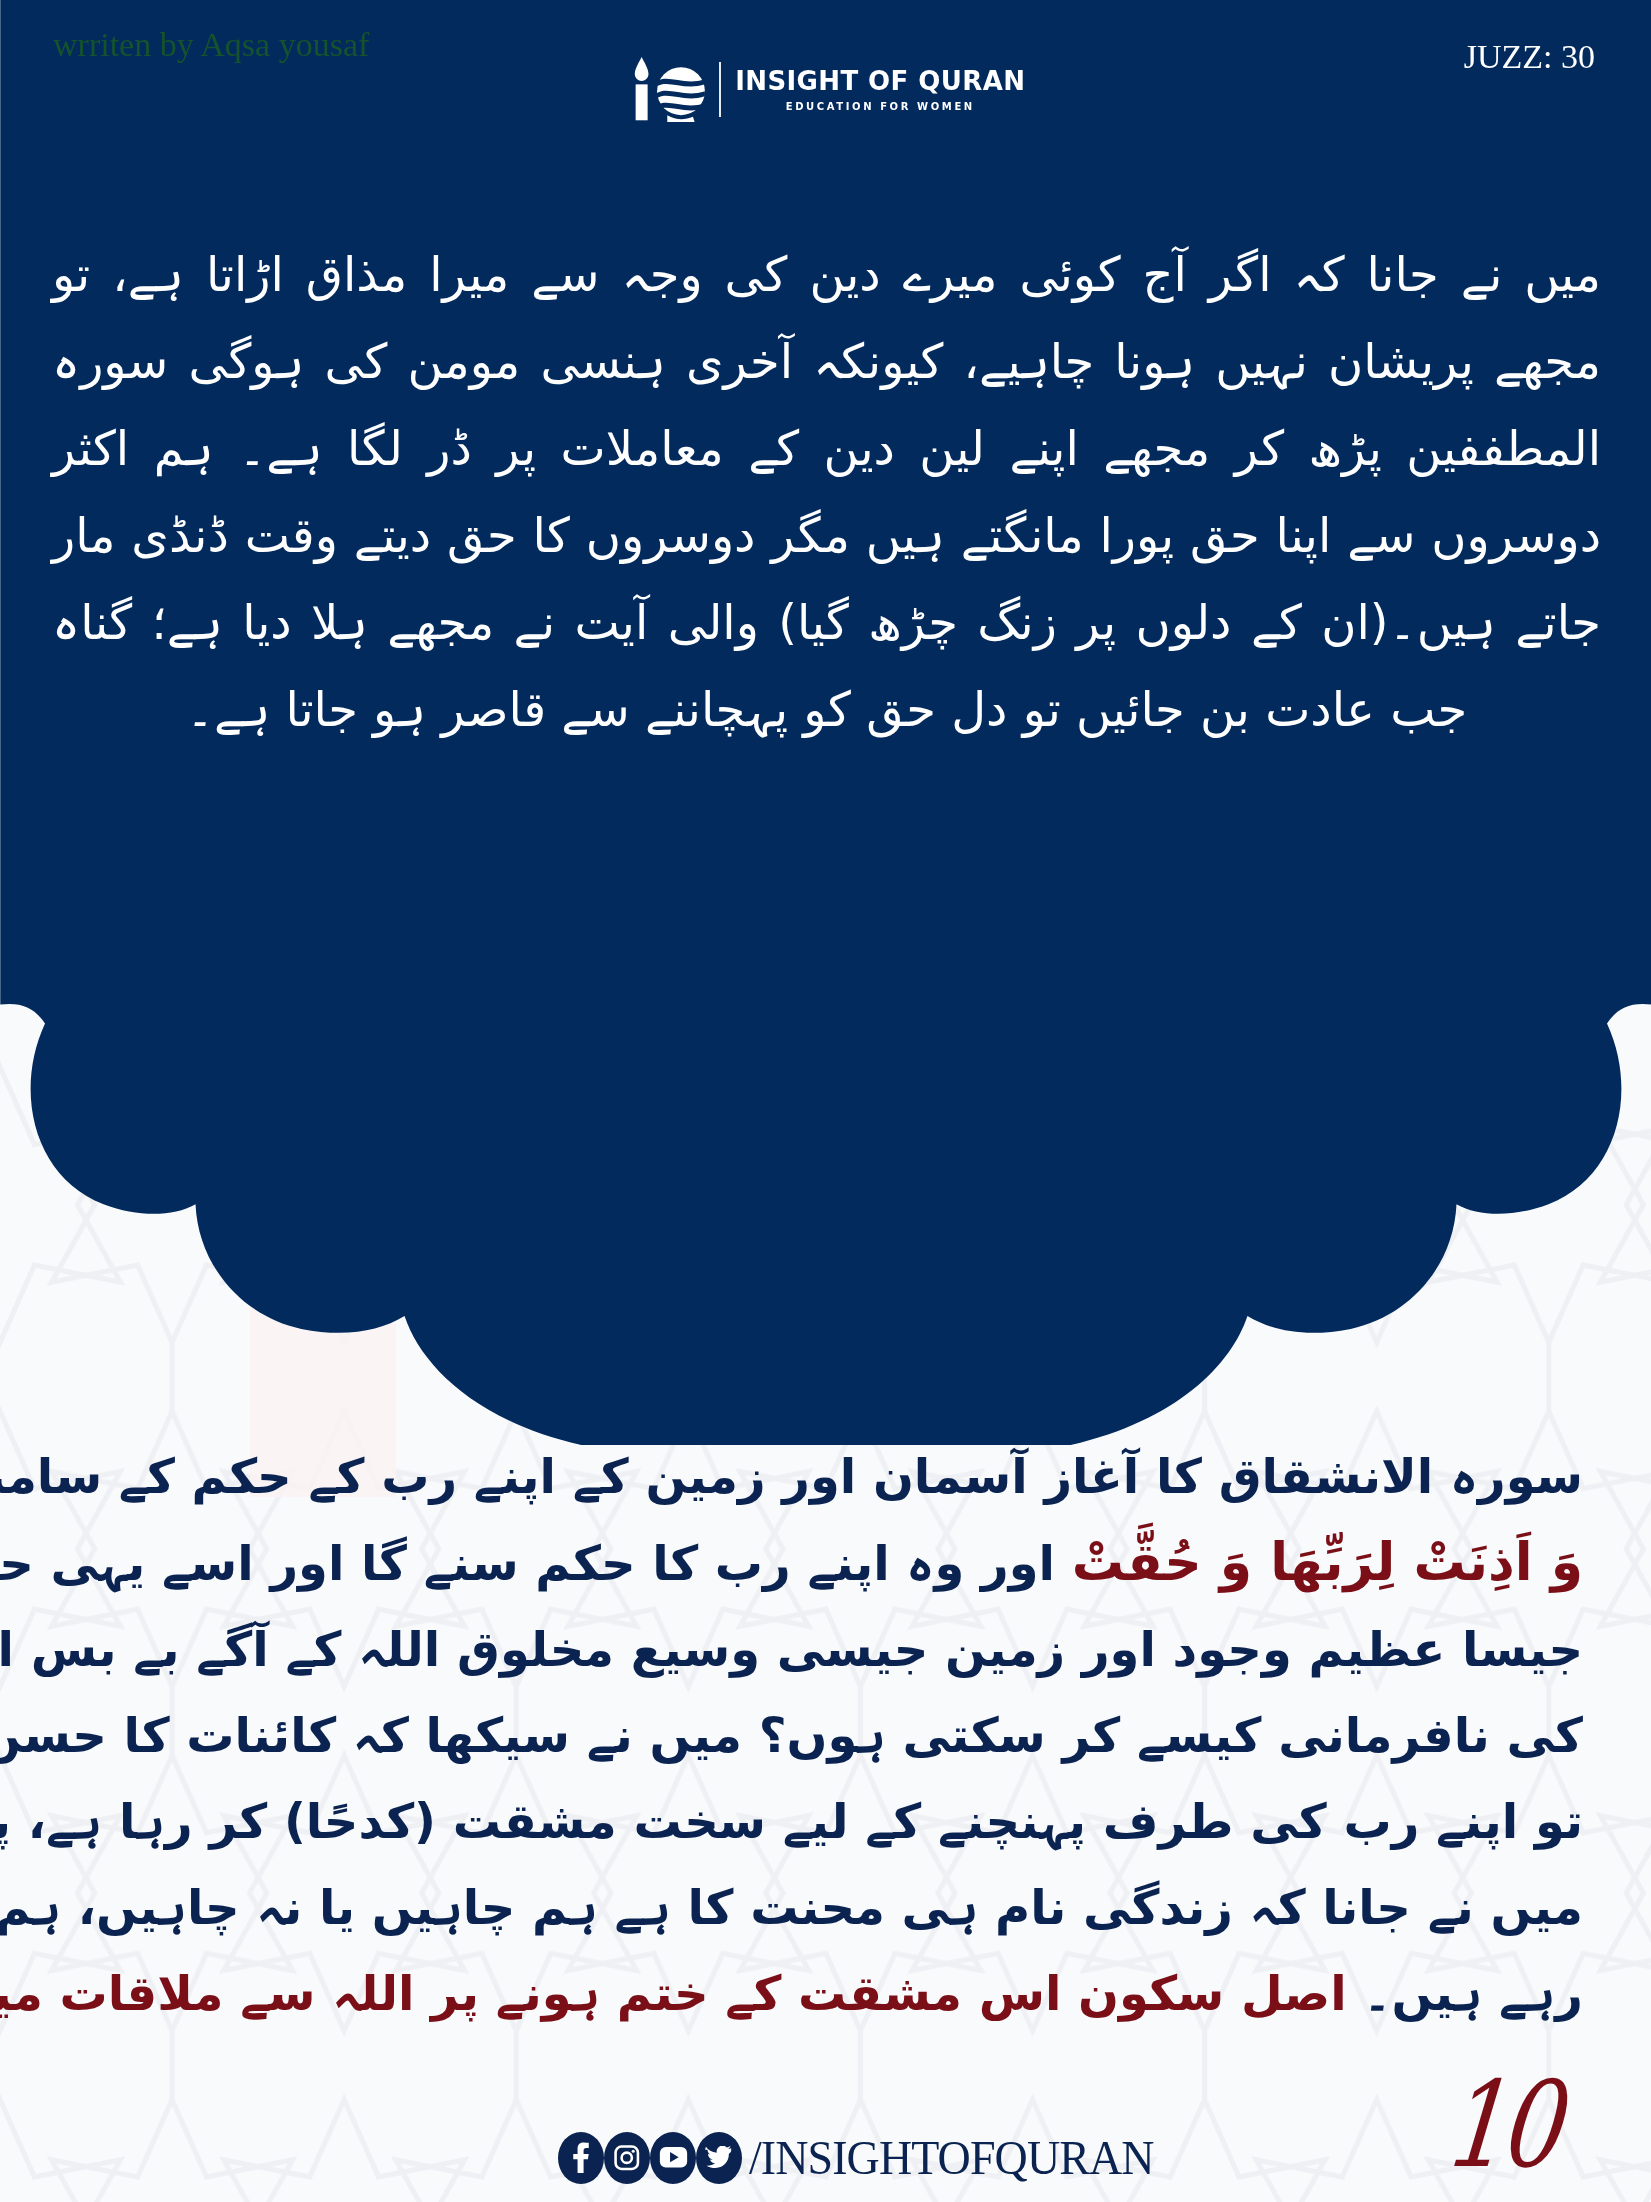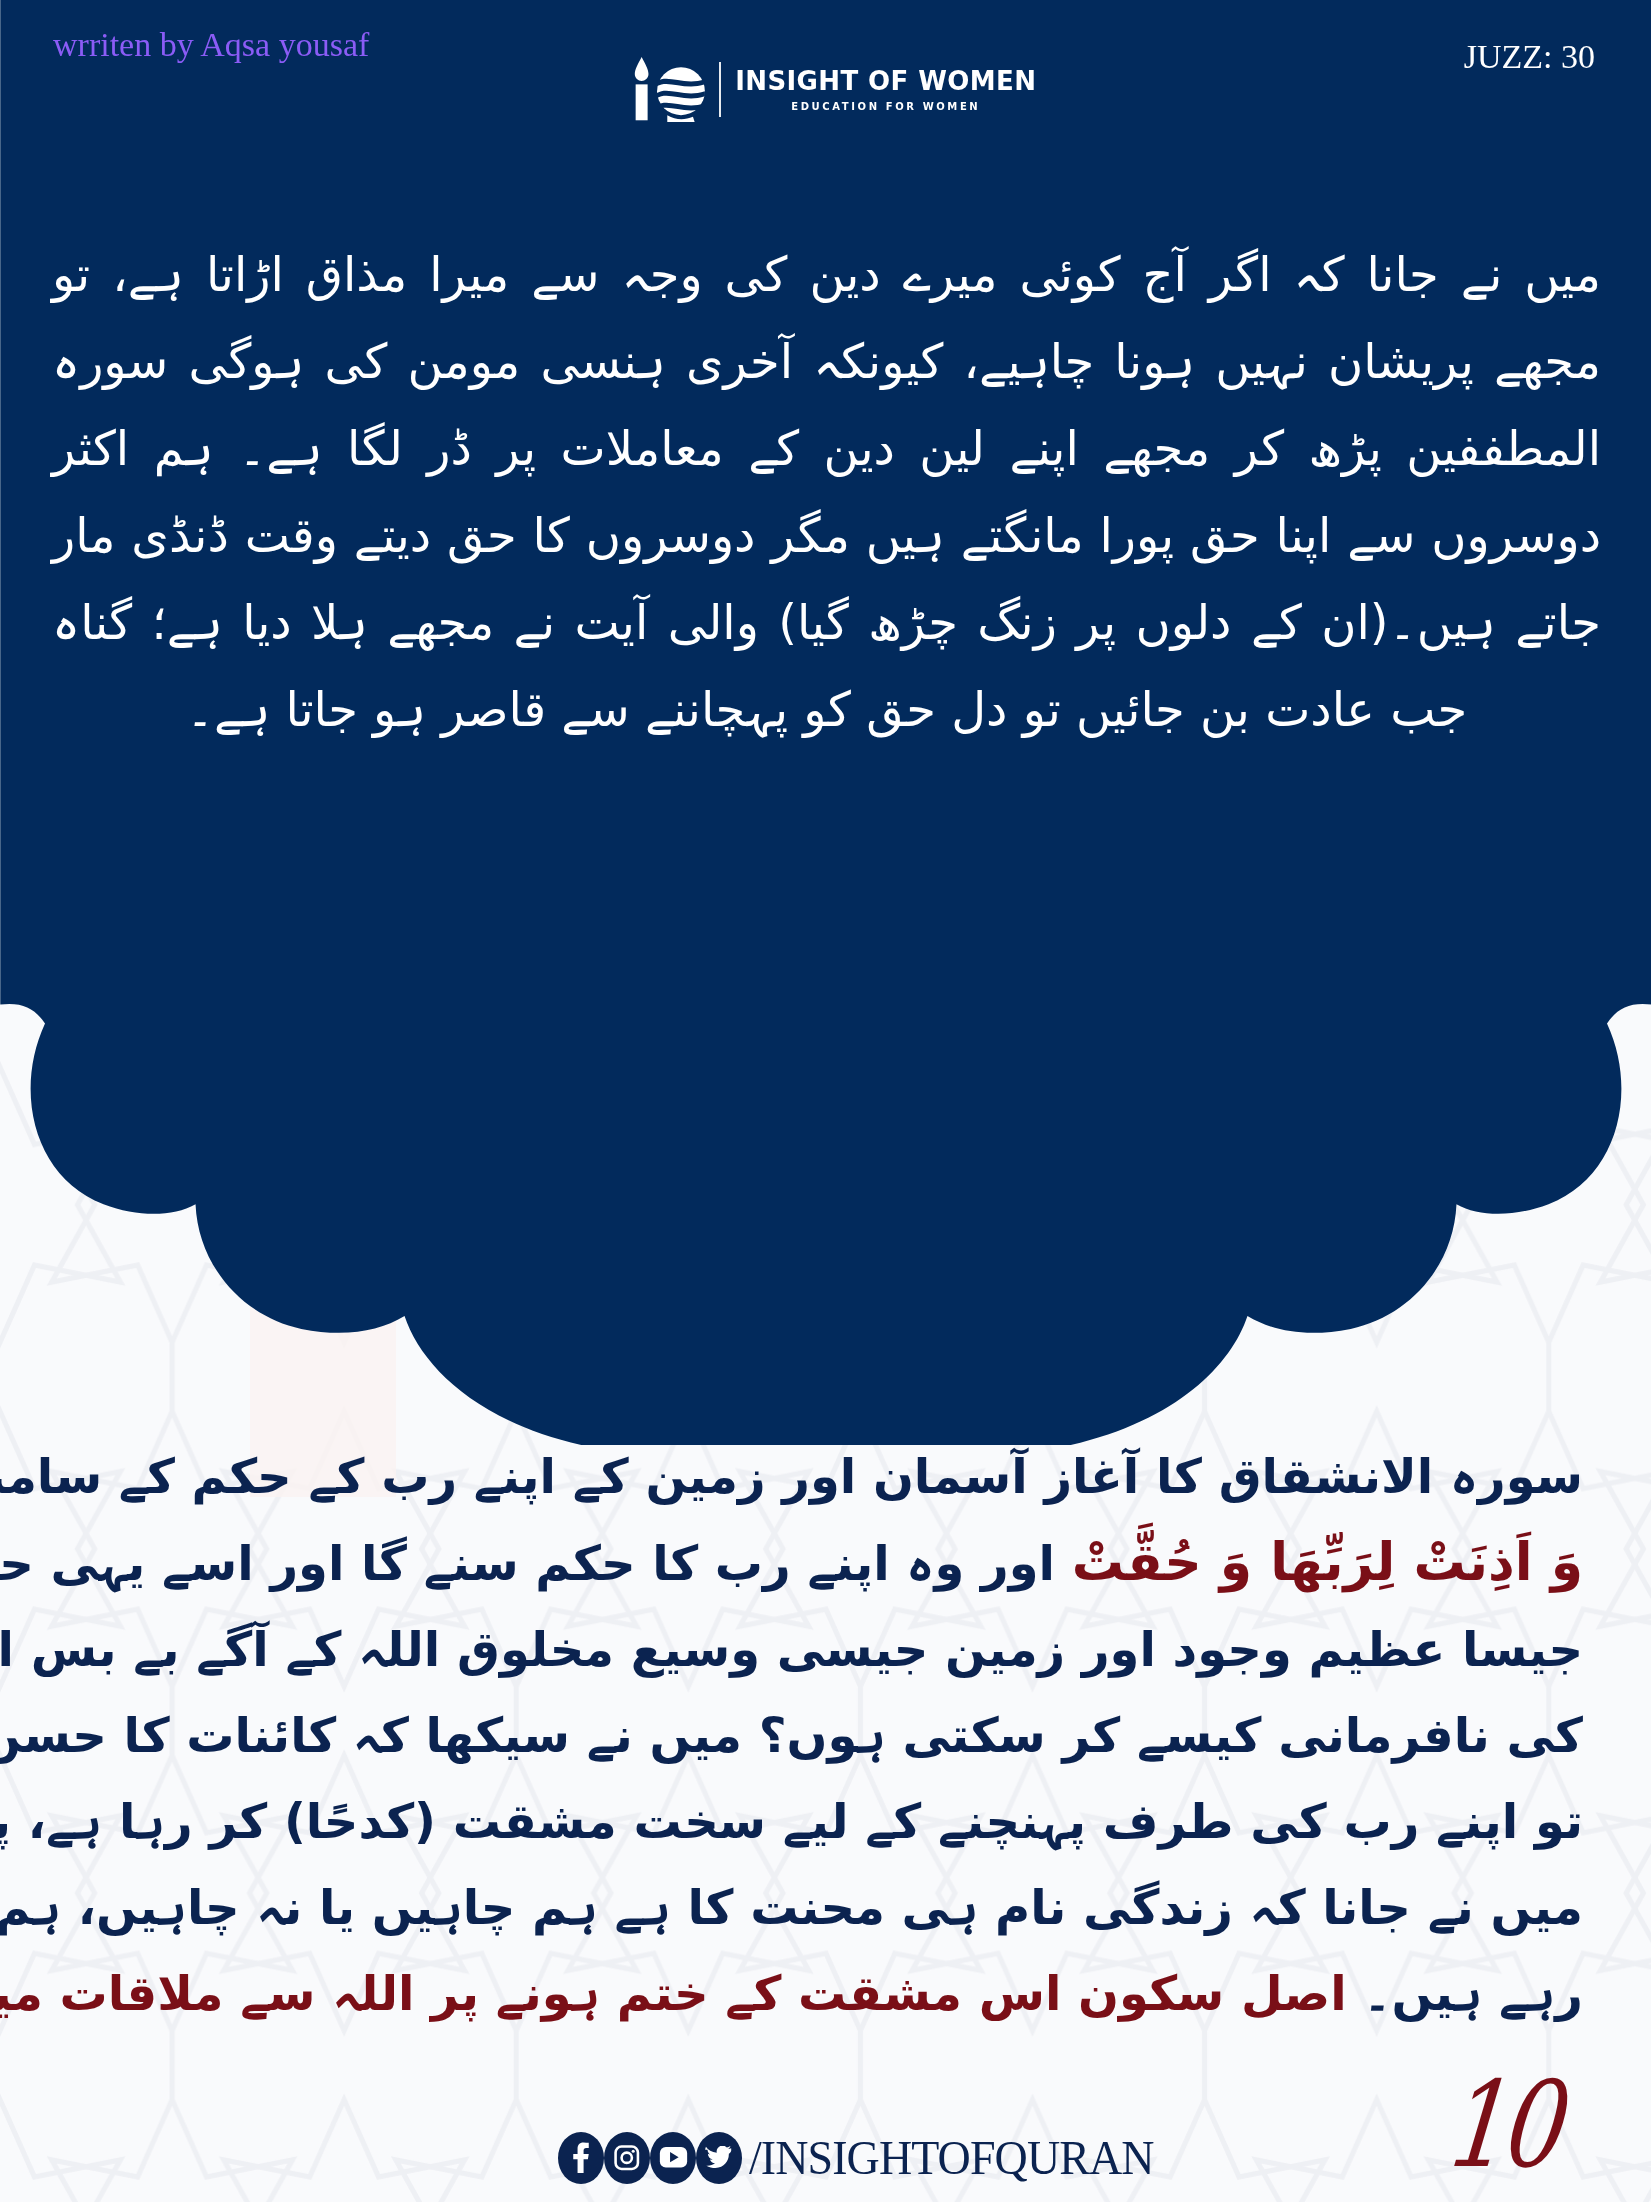--- a/index.html
+++ b/index.html
@@ -21,21 +21,21 @@
   }
   
   .navy-shape {
     position: absolute; left: 0; top: 0; width: 1652px; height: 1445px; z-index: 1;
   }
   .header-bar {
     position: absolute; left: 0; top: 0; width: 1652px; height: 138px; z-index: 3;
   }
   .author {
     position: absolute; left: 53px; top: 26px;
-    font-family: "Liberation Serif", serif; font-size: 34px; color: #8b5cf6;
+    font-family: "Liberation Serif", serif; font-size: 34px; color: #14532d;
     letter-spacing: 0px;
   }
   .juzz {
     position: absolute; right: 57px; top: 38px;
     font-family: Liberation Serif, serif; font-size: 34px; color: #ffffff;
   }
   .logo {
     position: absolute; left: 633px; top: 57px; height: 65px;
     display: flex; align-items: center; gap: 13.8px;
   }
@@ -135,21 +135,21 @@
       <path d="M10,0 C14,8 18,14 18,20 C18,25 14,28 10,28 C6,28 2,25 2,20 C2,14 6,8 10,0 Z" fill="#fff"></path>
       <rect x="3" y="32" width="14" height="42" fill="#fff"></rect>
       <circle cx="56" cy="40" r="28" fill="#fff"></circle>
       <path d="M28,28 C42,20 60,34 84,26 L84,32 C60,40 42,26 28,34 Z" fill="#022a5c"></path>
       <path d="M28,42 C42,34 60,48 84,40 L84,46 C60,54 42,40 28,48 Z" fill="#022a5c"></path>
       <path d="M28,56 C42,48 60,62 84,54 L84,60 C60,68 42,54 28,62 Z" fill="#022a5c"></path>
       <path d="M40,68 C50,74 60,74 70,70 L72,76 L40,76 Z" fill="#fff"></path>
     </svg>
     <div class="logo-divider"></div>
     <div class="logo-text">
-      <div class="logo-title">INSIGHT OF WOMEN</div>
+      <div class="logo-title">INSIGHT OF QURAN</div>
       <div class="logo-sub">EDUCATION FOR WOMEN</div>
     </div>
   </div>
 
   <div class="juzz">JUZZ: 30</div>
 </div>
 
 <div class="urdu top-text">
   <p class="justify">میں نے جانا کہ اگر آج کوئی میرے دین کی وجہ سے میرا مذاق اڑاتا ہے، تو مجھے پریشان نہیں ہونا چاہیے، کیونکہ آخری ہنسی مومن کی ہوگی سورہ المطففین پڑھ کر مجھے اپنے لین دین کے معاملات پر ڈر لگا ہے۔ ہم اکثر دوسروں سے اپنا حق پورا مانگتے ہیں مگر دوسروں کا حق دیتے وقت ڈنڈی مار جاتے ہیں۔(ان کے دلوں پر زنگ چڑھ گیا) والی آیت نے مجھے ہلا دیا ہے؛ گناہ جب عادت بن جائیں تو دل حق کو پہچاننے سے قاصر ہو جاتا ہے۔</p>
 </div>

